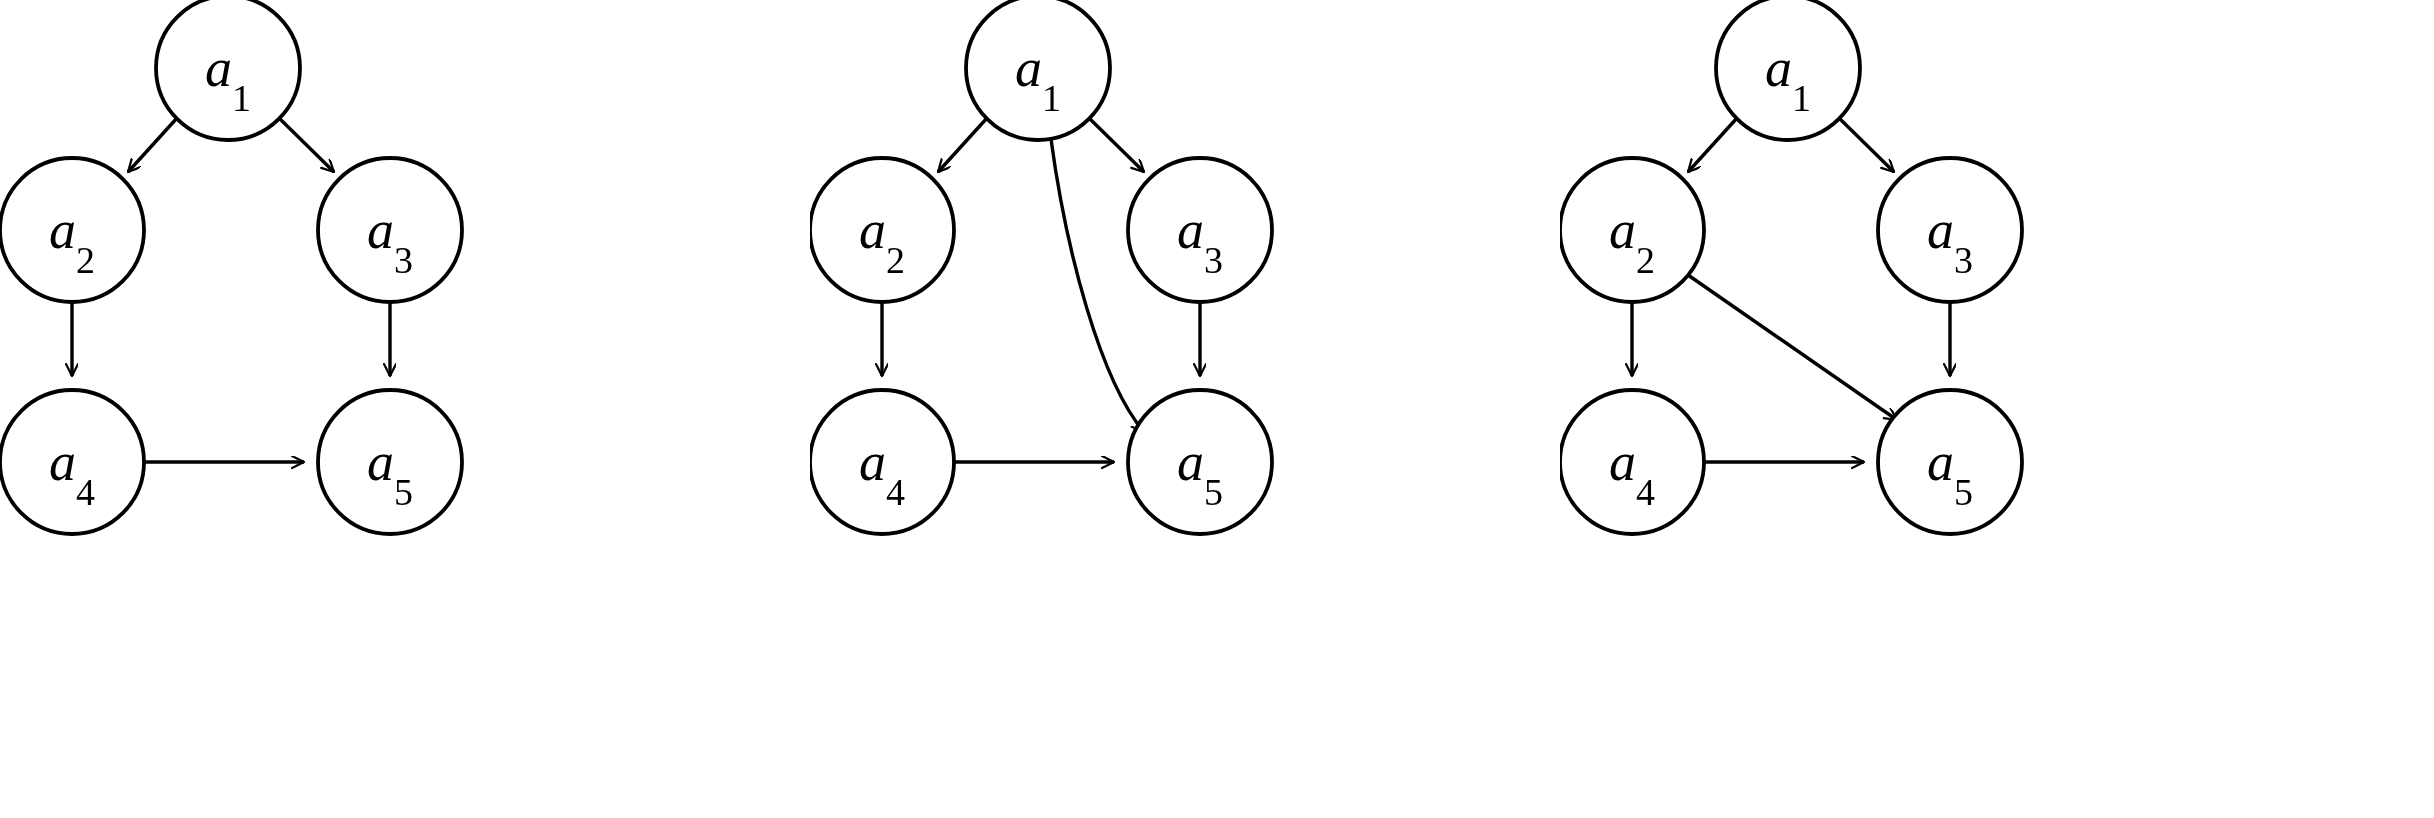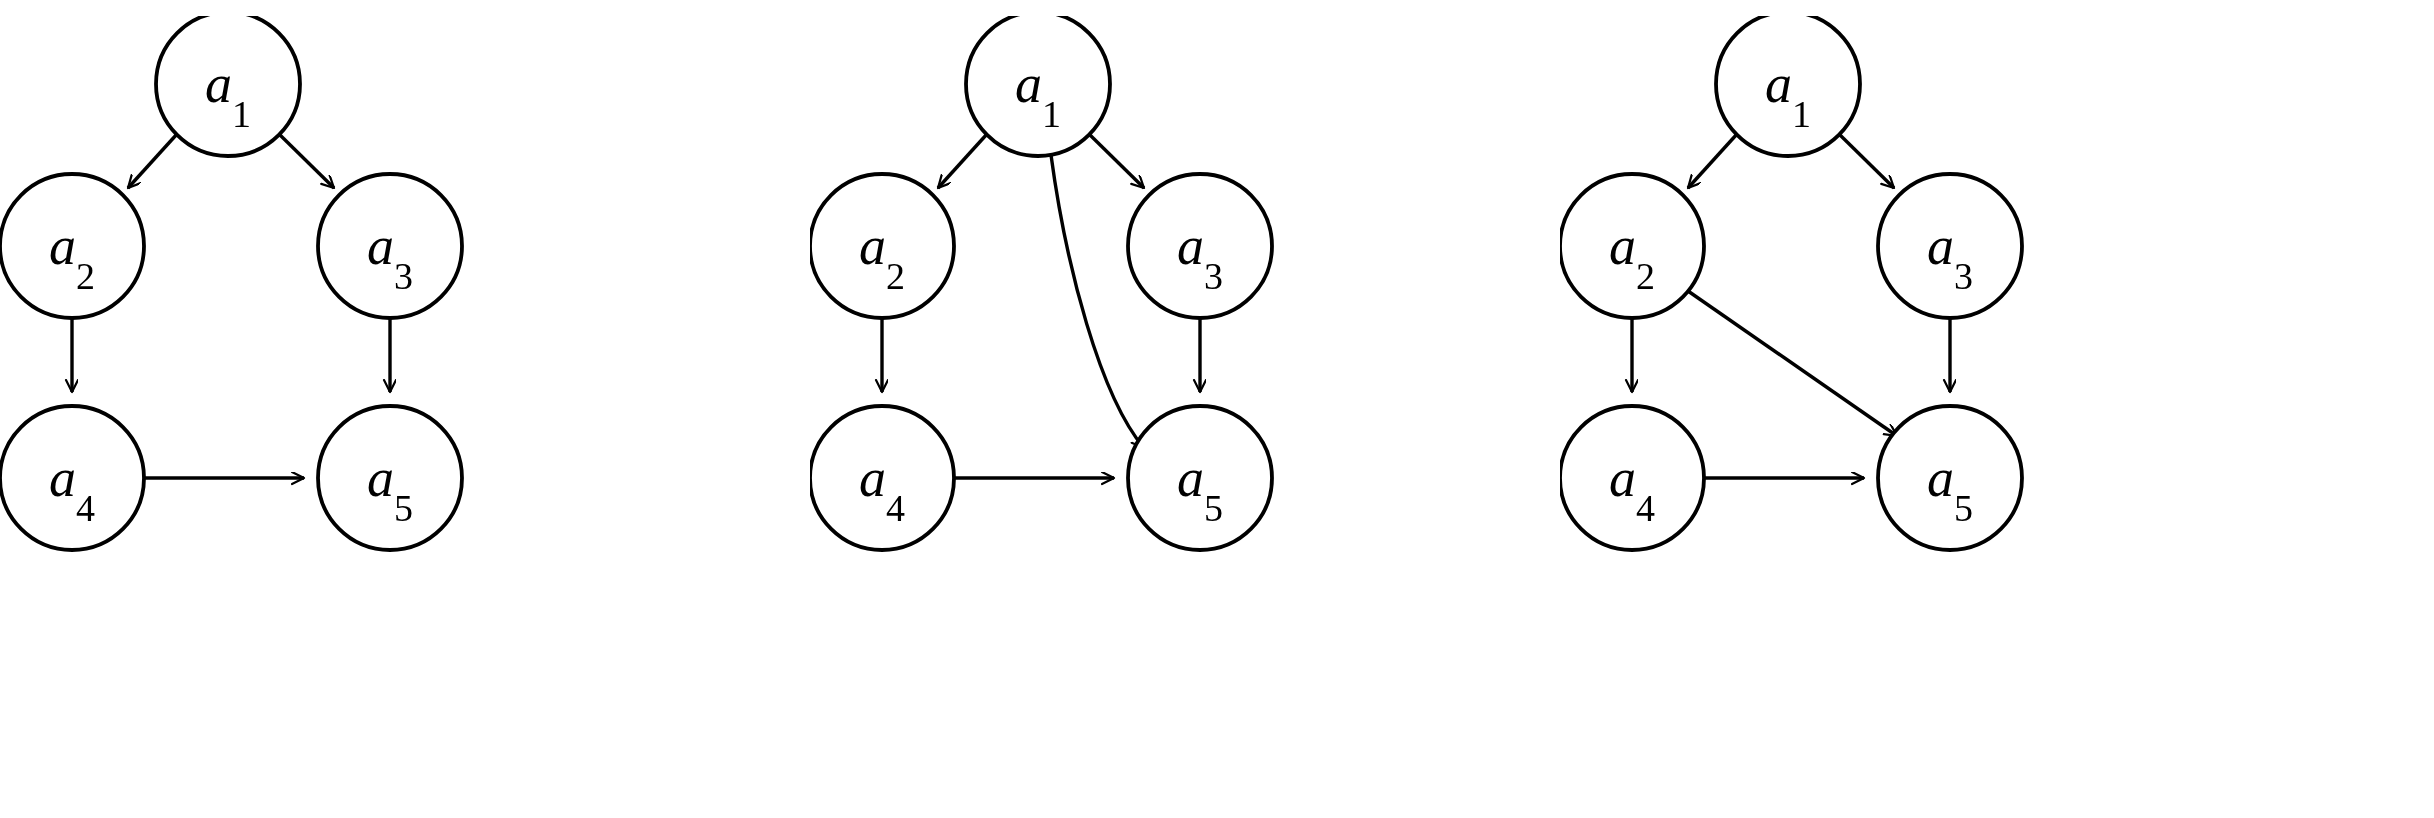--- a/index.html
+++ b/index.html
@@ -3,21 +3,21 @@
 <meta charset="utf-8">
 <style>
   html,body{margin:0;padding:0;background:#ffffff;}
   body{
     width:2434px;height:818px;
     font-family:"Liberation Serif","DejaVu Serif",serif;
     overflow:hidden;
   }
   #canvas{position:relative;width:2434px;height:818px;background:#ffffff;}
   .graph-svg{display:block;}
-  .graph-wrap{position:absolute;top:16px;}
+  .graph-wrap{position:absolute;top:0;}
   #graph-1{left:0px;}
   #graph-2{left:810px;}
   #graph-3{left:1560px;}
   text.node-label{
     font-family:"Liberation Serif","DejaVu Serif",serif;
     font-style:italic;
     font-size:54px;
     fill:#000000;
     text-anchor:middle;
     dominant-baseline:central;

